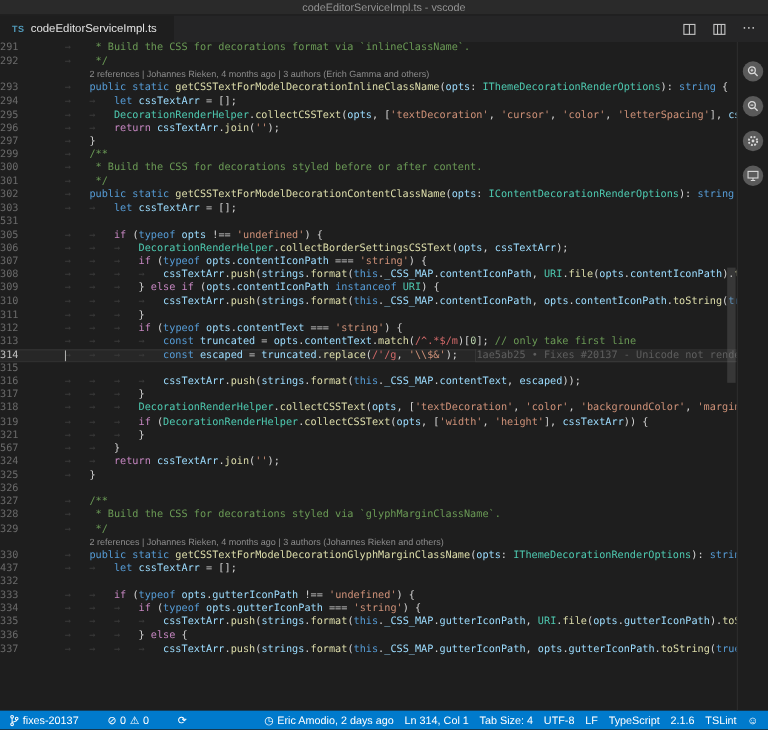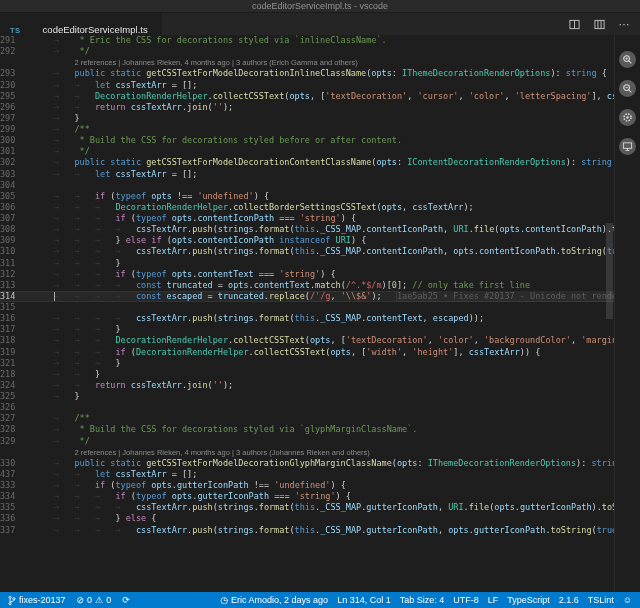--- a/index.html
+++ b/index.html
@@ -6,21 +6,21 @@
   html,body{width:640px;height:608px;background:#1e1e1e;overflow:hidden}
   body{font-family:"Liberation Sans",sans-serif;-webkit-font-smoothing:antialiased}
   .window{width:640px;height:608px;display:flex;flex-direction:column;background:#1e1e1e}
 
   
   .titlebar{flex:none;height:13px;background:#2a2a2a;display:flex;align-items:center;justify-content:center;
     font-size:9px;color:#929292;border-bottom:1px solid #1b1b1b}
 
   
   .tabbar{flex:none;height:22px;background:#252526;display:flex;align-items:stretch}
-  .tab{display:flex;align-items:flex-end;gap:22px;padding:0 14px 0 10px;background:#1e1e1e;
+  .tab{display:flex;align-items:center;gap:5px;padding:0 14px 0 10px;background:#1e1e1e;
     font-size:9.5px;color:#e4e4e4;cursor:default}
   .fileicon{color:#519aba;font-size:7.5px;font-weight:bold;letter-spacing:.5px}
   .tab-actions{margin-left:auto;display:flex;align-items:center;gap:11px;padding-right:9px;color:#c5c5c5}
   .tab-actions .abtn{display:flex;align-items:center;justify-content:center;width:14px;height:14px}
   .more-glyph{font-size:11px;color:#c5c5c5;line-height:10px}
 
   
   .editor{flex:1;position:relative;overflow:hidden;background:#1e1e1e}
   .code-area{position:absolute;top:0;left:0;right:26px;bottom:0;overflow:hidden;
     font-family:"DejaVu Sans Mono",monospace;font-size:8.5px;line-height:11.14px}
@@ -43,21 +43,21 @@
   
   .right-rail{position:absolute;top:0;right:0;bottom:0;width:26px;background:#1e1e1e;
     border-left:1px solid #2b2b2b;display:flex;flex-direction:column;align-items:center;
     padding-top:16px;gap:12px}
   .rail-btn{width:17px;height:17px;border-radius:50%;background:#5a5a5a;display:flex;
     align-items:center;justify-content:center;flex:none}
 
   
   .statusbar{flex:none;height:16px;background:#007acc;color:#fff;display:flex;align-items:center;
     font-size:9px;padding:0 8px;overflow:hidden}
-  .sb-group{display:flex;align-items:center;gap:11px}
+  .sb-group{display:flex;align-items:center;gap:24px}
   .sb-right{margin-left:auto;gap:9px}
   .sb-item{display:flex;align-items:center;gap:3px;white-space:nowrap}
   .sb-ic{display:inline-flex;align-items:center;font-size:9px;line-height:9px}
 </style>
 </head>
 <body>
 
 <div class="window">
 
   <div class="titlebar">
@@ -87,60 +87,61 @@
           </svg>
       </span>
       <span class="abtn">
         <span class="more-glyph">⋯</span>
       </span>
     </div>
   </div>
 
   <div class="editor">
     <div class="code-area">
-        <div class="row"><div class="gutter">291</div><div class="content"><span class="ws">→   </span><span class="tk-m"> * Eric the CSS for decorations styled via `inlineClassName`.</span></div></div>
+        <div class="row"><div class="gutter">291</div><div class="content"><span class="ws">→   </span><span class="tk-m"> * Build the CSS for decorations format via `inlineClassName`.</span></div></div>
         <div class="row"><div class="gutter">292</div><div class="content"><span class="ws">→   </span><span class="tk-m"> */</span></div></div>
         <div class="row lens-row"><div class="gutter"></div><div class="content"><span>    </span><span class="tk-lens">2 references | Johannes Rieken, 4 months ago | 3 authors (Erich Gamma and others)</span></div></div>
         <div class="row"><div class="gutter">293</div><div class="content"><span class="ws">→   </span><span class="tk-k">public static </span><span class="tk-f">getCSSTextForModelDecorationInlineClassName</span><span class="tk-d">(</span><span class="tk-v">opts</span><span class="tk-d">: </span><span class="tk-t">IThemeDecorationRenderOptions</span><span class="tk-d">): </span><span class="tk-k">string</span><span class="tk-d"> {</span></div></div>
-        <div class="row"><div class="gutter">230</div><div class="content"><span class="ws">→   →   </span><span class="tk-k">let </span><span class="tk-v">cssTextArr</span><span class="tk-d"> = [];</span></div></div>
+        <div class="row"><div class="gutter">294</div><div class="content"><span class="ws">→   →   </span><span class="tk-k">let </span><span class="tk-v">cssTextArr</span><span class="tk-d"> = [];</span></div></div>
         <div class="row"><div class="gutter">295</div><div class="content"><span class="ws">→   →   </span><span class="tk-t">DecorationRenderHelper</span><span class="tk-d">.</span><span class="tk-f">collectCSSText</span><span class="tk-d">(</span><span class="tk-v">opts</span><span class="tk-d">, [</span><span class="tk-s">'textDecoration'</span><span class="tk-d">, </span><span class="tk-s">'cursor'</span><span class="tk-d">, </span><span class="tk-s">'color'</span><span class="tk-d">, </span><span class="tk-s">'letterSpacing'</span><span class="tk-d">], </span><span class="tk-v">cssTextArr</span></div></div>
         <div class="row"><div class="gutter">296</div><div class="content"><span class="ws">→   →   </span><span class="tk-c">return</span><span class="tk-d"> </span><span class="tk-v">cssTextArr</span><span class="tk-d">.</span><span class="tk-f">join</span><span class="tk-d">(</span><span class="tk-s">''</span><span class="tk-d">);</span></div></div>
         <div class="row"><div class="gutter">297</div><div class="content"><span class="ws">→   </span><span class="tk-d">}</span></div></div>
         <div class="row"><div class="gutter">299</div><div class="content"><span class="ws">→   </span><span class="tk-m">/**</span></div></div>
         <div class="row"><div class="gutter">300</div><div class="content"><span class="ws">→   </span><span class="tk-m"> * Build the CSS for decorations styled before or after content.</span></div></div>
         <div class="row"><div class="gutter">301</div><div class="content"><span class="ws">→   </span><span class="tk-m"> */</span></div></div>
         <div class="row"><div class="gutter">302</div><div class="content"><span class="ws">→   </span><span class="tk-k">public static </span><span class="tk-f">getCSSTextForModelDecorationContentClassName</span><span class="tk-d">(</span><span class="tk-v">opts</span><span class="tk-d">: </span><span class="tk-t">IContentDecorationRenderOptions</span><span class="tk-d">): </span><span class="tk-k">string</span><span class="tk-d"> {</span></div></div>
         <div class="row"><div class="gutter">303</div><div class="content"><span class="ws">→   →   </span><span class="tk-k">let </span><span class="tk-v">cssTextArr</span><span class="tk-d"> = [];</span></div></div>
-        <div class="row"><div class="gutter">304</div><div class="content"></div></div>
+        <div class="row"><div class="gutter">531</div><div class="content"></div></div>
         <div class="row"><div class="gutter">305</div><div class="content"><span class="ws">→   →   </span><span class="tk-c">if</span><span class="tk-d"> (</span><span class="tk-k">typeof</span><span class="tk-d"> </span><span class="tk-v">opts</span><span class="tk-d"> !== </span><span class="tk-s">'undefined'</span><span class="tk-d">) {</span></div></div>
         <div class="row"><div class="gutter">306</div><div class="content"><span class="ws">→   →   →   </span><span class="tk-t">DecorationRenderHelper</span><span class="tk-d">.</span><span class="tk-f">collectBorderSettingsCSSText</span><span class="tk-d">(</span><span class="tk-v">opts</span><span class="tk-d">, </span><span class="tk-v">cssTextArr</span><span class="tk-d">);</span></div></div>
         <div class="row"><div class="gutter">307</div><div class="content"><span class="ws">→   →   →   </span><span class="tk-c">if</span><span class="tk-d"> (</span><span class="tk-k">typeof</span><span class="tk-d"> </span><span class="tk-v">opts</span><span class="tk-d">.</span><span class="tk-v">contentIconPath</span><span class="tk-d"> === </span><span class="tk-s">'string'</span><span class="tk-d">) {</span></div></div>
         <div class="row"><div class="gutter">308</div><div class="content"><span class="ws">→   →   →   →   </span><span class="tk-v">cssTextArr</span><span class="tk-d">.</span><span class="tk-f">push</span><span class="tk-d">(</span><span class="tk-v">strings</span><span class="tk-d">.</span><span class="tk-f">format</span><span class="tk-d">(</span><span class="tk-k">this</span><span class="tk-d">.</span><span class="tk-v">_CSS_MAP</span><span class="tk-d">.</span><span class="tk-v">contentIconPath</span><span class="tk-d">, </span><span class="tk-t">URI</span><span class="tk-d">.</span><span class="tk-f">file</span><span class="tk-d">(</span><span class="tk-v">opts</span><span class="tk-d">.</span><span class="tk-v">contentIconPath</span><span class="tk-d">).</span><span class="tk-f">toString</span></div></div>
         <div class="row"><div class="gutter">309</div><div class="content"><span class="ws">→   →   →   </span><span class="tk-d">} </span><span class="tk-c">else</span><span class="tk-d"> </span><span class="tk-c">if</span><span class="tk-d"> (</span><span class="tk-v">opts</span><span class="tk-d">.</span><span class="tk-v">contentIconPath</span><span class="tk-d"> </span><span class="tk-k">instanceof</span><span class="tk-d"> </span><span class="tk-t">URI</span><span class="tk-d">) {</span></div></div>
         <div class="row"><div class="gutter">310</div><div class="content"><span class="ws">→   →   →   →   </span><span class="tk-v">cssTextArr</span><span class="tk-d">.</span><span class="tk-f">push</span><span class="tk-d">(</span><span class="tk-v">strings</span><span class="tk-d">.</span><span class="tk-f">format</span><span class="tk-d">(</span><span class="tk-k">this</span><span class="tk-d">.</span><span class="tk-v">_CSS_MAP</span><span class="tk-d">.</span><span class="tk-v">contentIconPath</span><span class="tk-d">, </span><span class="tk-v">opts</span><span class="tk-d">.</span><span class="tk-v">contentIconPath</span><span class="tk-d">.</span><span class="tk-f">toString</span><span class="tk-d">(</span><span class="tk-k">true</span></div></div>
         <div class="row"><div class="gutter">311</div><div class="content"><span class="ws">→   →   →   </span><span class="tk-d">}</span></div></div>
         <div class="row"><div class="gutter">312</div><div class="content"><span class="ws">→   →   →   </span><span class="tk-c">if</span><span class="tk-d"> (</span><span class="tk-k">typeof</span><span class="tk-d"> </span><span class="tk-v">opts</span><span class="tk-d">.</span><span class="tk-v">contentText</span><span class="tk-d"> === </span><span class="tk-s">'string'</span><span class="tk-d">) {</span></div></div>
         <div class="row"><div class="gutter">313</div><div class="content"><span class="ws">→   →   →   →   </span><span class="tk-k">const </span><span class="tk-v">truncated</span><span class="tk-d"> = </span><span class="tk-v">opts</span><span class="tk-d">.</span><span class="tk-v">contentText</span><span class="tk-d">.</span><span class="tk-f">match</span><span class="tk-d">(</span><span class="tk-r">/^.*$/m</span><span class="tk-d">)[</span><span class="tk-n">0</span><span class="tk-d">]; </span><span class="tk-m">// only take first line</span></div></div>
         <div class="row current"><div class="gutter">314</div><div class="content"><span class="ws">→   →   →   →   </span><span class="tk-k">const </span><span class="tk-v">escaped</span><span class="tk-d"> = </span><span class="tk-v">truncated</span><span class="tk-d">.</span><span class="tk-f">replace</span><span class="tk-d">(</span><span class="tk-r">/'/g</span><span class="tk-d">, </span><span class="tk-s">'\\$&amp;'</span><span class="tk-d">);</span><span class="tk-d">   </span><span class="tk-b">1ae5ab25 • Fixes #20137 - Unicode not rendering in decorations</span><span class="caret"></span></div></div>
         <div class="row"><div class="gutter">315</div><div class="content"></div></div>
         <div class="row"><div class="gutter">316</div><div class="content"><span class="ws">→   →   →   →   </span><span class="tk-v">cssTextArr</span><span class="tk-d">.</span><span class="tk-f">push</span><span class="tk-d">(</span><span class="tk-v">strings</span><span class="tk-d">.</span><span class="tk-f">format</span><span class="tk-d">(</span><span class="tk-k">this</span><span class="tk-d">.</span><span class="tk-v">_CSS_MAP</span><span class="tk-d">.</span><span class="tk-v">contentText</span><span class="tk-d">, </span><span class="tk-v">escaped</span><span class="tk-d">));</span></div></div>
         <div class="row"><div class="gutter">317</div><div class="content"><span class="ws">→   →   →   </span><span class="tk-d">}</span></div></div>
         <div class="row"><div class="gutter">318</div><div class="content"><span class="ws">→   →   →   </span><span class="tk-t">DecorationRenderHelper</span><span class="tk-d">.</span><span class="tk-f">collectCSSText</span><span class="tk-d">(</span><span class="tk-v">opts</span><span class="tk-d">, [</span><span class="tk-s">'textDecoration'</span><span class="tk-d">, </span><span class="tk-s">'color'</span><span class="tk-d">, </span><span class="tk-s">'backgroundColor'</span><span class="tk-d">, </span><span class="tk-s">'margin'</span></div></div>
         <div class="row"><div class="gutter">319</div><div class="content"><span class="ws">→   →   →   </span><span class="tk-c">if</span><span class="tk-d"> (</span><span class="tk-t">DecorationRenderHelper</span><span class="tk-d">.</span><span class="tk-f">collectCSSText</span><span class="tk-d">(</span><span class="tk-v">opts</span><span class="tk-d">, [</span><span class="tk-s">'width'</span><span class="tk-d">, </span><span class="tk-s">'height'</span><span class="tk-d">], </span><span class="tk-v">cssTextArr</span><span class="tk-d">)) {</span></div></div>
         <div class="row"><div class="gutter">321</div><div class="content"><span class="ws">→   →   →   </span><span class="tk-d">}</span></div></div>
-        <div class="row"><div class="gutter">218</div><div class="content"><span class="ws">→   →   </span><span class="tk-d">}</span></div></div>
+        <div class="row"><div class="gutter">567</div><div class="content"><span class="ws">→   →   </span><span class="tk-d">}</span></div></div>
         <div class="row"><div class="gutter">324</div><div class="content"><span class="ws">→   →   </span><span class="tk-c">return</span><span class="tk-d"> </span><span class="tk-v">cssTextArr</span><span class="tk-d">.</span><span class="tk-f">join</span><span class="tk-d">(</span><span class="tk-s">''</span><span class="tk-d">);</span></div></div>
         <div class="row"><div class="gutter">325</div><div class="content"><span class="ws">→   </span><span class="tk-d">}</span></div></div>
         <div class="row"><div class="gutter">326</div><div class="content"></div></div>
         <div class="row"><div class="gutter">327</div><div class="content"><span class="ws">→   </span><span class="tk-m">/**</span></div></div>
         <div class="row"><div class="gutter">328</div><div class="content"><span class="ws">→   </span><span class="tk-m"> * Build the CSS for decorations styled via `glyphMarginClassName`.</span></div></div>
         <div class="row"><div class="gutter">329</div><div class="content"><span class="ws">→   </span><span class="tk-m"> */</span></div></div>
         <div class="row lens-row"><div class="gutter"></div><div class="content"><span>    </span><span class="tk-lens">2 references | Johannes Rieken, 4 months ago | 3 authors (Johannes Rieken and others)</span></div></div>
         <div class="row"><div class="gutter">330</div><div class="content"><span class="ws">→   </span><span class="tk-k">public static </span><span class="tk-f">getCSSTextForModelDecorationGlyphMarginClassName</span><span class="tk-d">(</span><span class="tk-v">opts</span><span class="tk-d">: </span><span class="tk-t">IThemeDecorationRenderOptions</span><span class="tk-d">): </span><span class="tk-k">string</span></div></div>
         <div class="row"><div class="gutter">437</div><div class="content"><span class="ws">→   →   </span><span class="tk-k">let </span><span class="tk-v">cssTextArr</span><span class="tk-d"> = [];</span></div></div>
+        <div class="row"><div class="gutter">332</div><div class="content"></div></div>
         <div class="row"><div class="gutter">333</div><div class="content"><span class="ws">→   →   </span><span class="tk-c">if</span><span class="tk-d"> (</span><span class="tk-k">typeof</span><span class="tk-d"> </span><span class="tk-v">opts</span><span class="tk-d">.</span><span class="tk-v">gutterIconPath</span><span class="tk-d"> !== </span><span class="tk-s">'undefined'</span><span class="tk-d">) {</span></div></div>
         <div class="row"><div class="gutter">334</div><div class="content"><span class="ws">→   →   →   </span><span class="tk-c">if</span><span class="tk-d"> (</span><span class="tk-k">typeof</span><span class="tk-d"> </span><span class="tk-v">opts</span><span class="tk-d">.</span><span class="tk-v">gutterIconPath</span><span class="tk-d"> === </span><span class="tk-s">'string'</span><span class="tk-d">) {</span></div></div>
         <div class="row"><div class="gutter">335</div><div class="content"><span class="ws">→   →   →   →   </span><span class="tk-v">cssTextArr</span><span class="tk-d">.</span><span class="tk-f">push</span><span class="tk-d">(</span><span class="tk-v">strings</span><span class="tk-d">.</span><span class="tk-f">format</span><span class="tk-d">(</span><span class="tk-k">this</span><span class="tk-d">.</span><span class="tk-v">_CSS_MAP</span><span class="tk-d">.</span><span class="tk-v">gutterIconPath</span><span class="tk-d">, </span><span class="tk-t">URI</span><span class="tk-d">.</span><span class="tk-f">file</span><span class="tk-d">(</span><span class="tk-v">opts</span><span class="tk-d">.</span><span class="tk-v">gutterIconPath</span><span class="tk-d">).</span><span class="tk-f">toString</span></div></div>
         <div class="row"><div class="gutter">336</div><div class="content"><span class="ws">→   →   →   </span><span class="tk-d">} </span><span class="tk-c">else</span><span class="tk-d"> {</span></div></div>
         <div class="row"><div class="gutter">337</div><div class="content"><span class="ws">→   →   →   →   </span><span class="tk-v">cssTextArr</span><span class="tk-d">.</span><span class="tk-f">push</span><span class="tk-d">(</span><span class="tk-v">strings</span><span class="tk-d">.</span><span class="tk-f">format</span><span class="tk-d">(</span><span class="tk-k">this</span><span class="tk-d">.</span><span class="tk-v">_CSS_MAP</span><span class="tk-d">.</span><span class="tk-v">gutterIconPath</span><span class="tk-d">, </span><span class="tk-v">opts</span><span class="tk-d">.</span><span class="tk-v">gutterIconPath</span><span class="tk-d">.</span><span class="tk-f">toString</span><span class="tk-d">(</span><span class="tk-k">true</span></div></div>
       </div>
     <div class="scroll-thumb"></div>
     <div class="right-rail">
       <span class="rail-btn">
         <svg width="11" height="11" viewBox="0 0 12 12">

